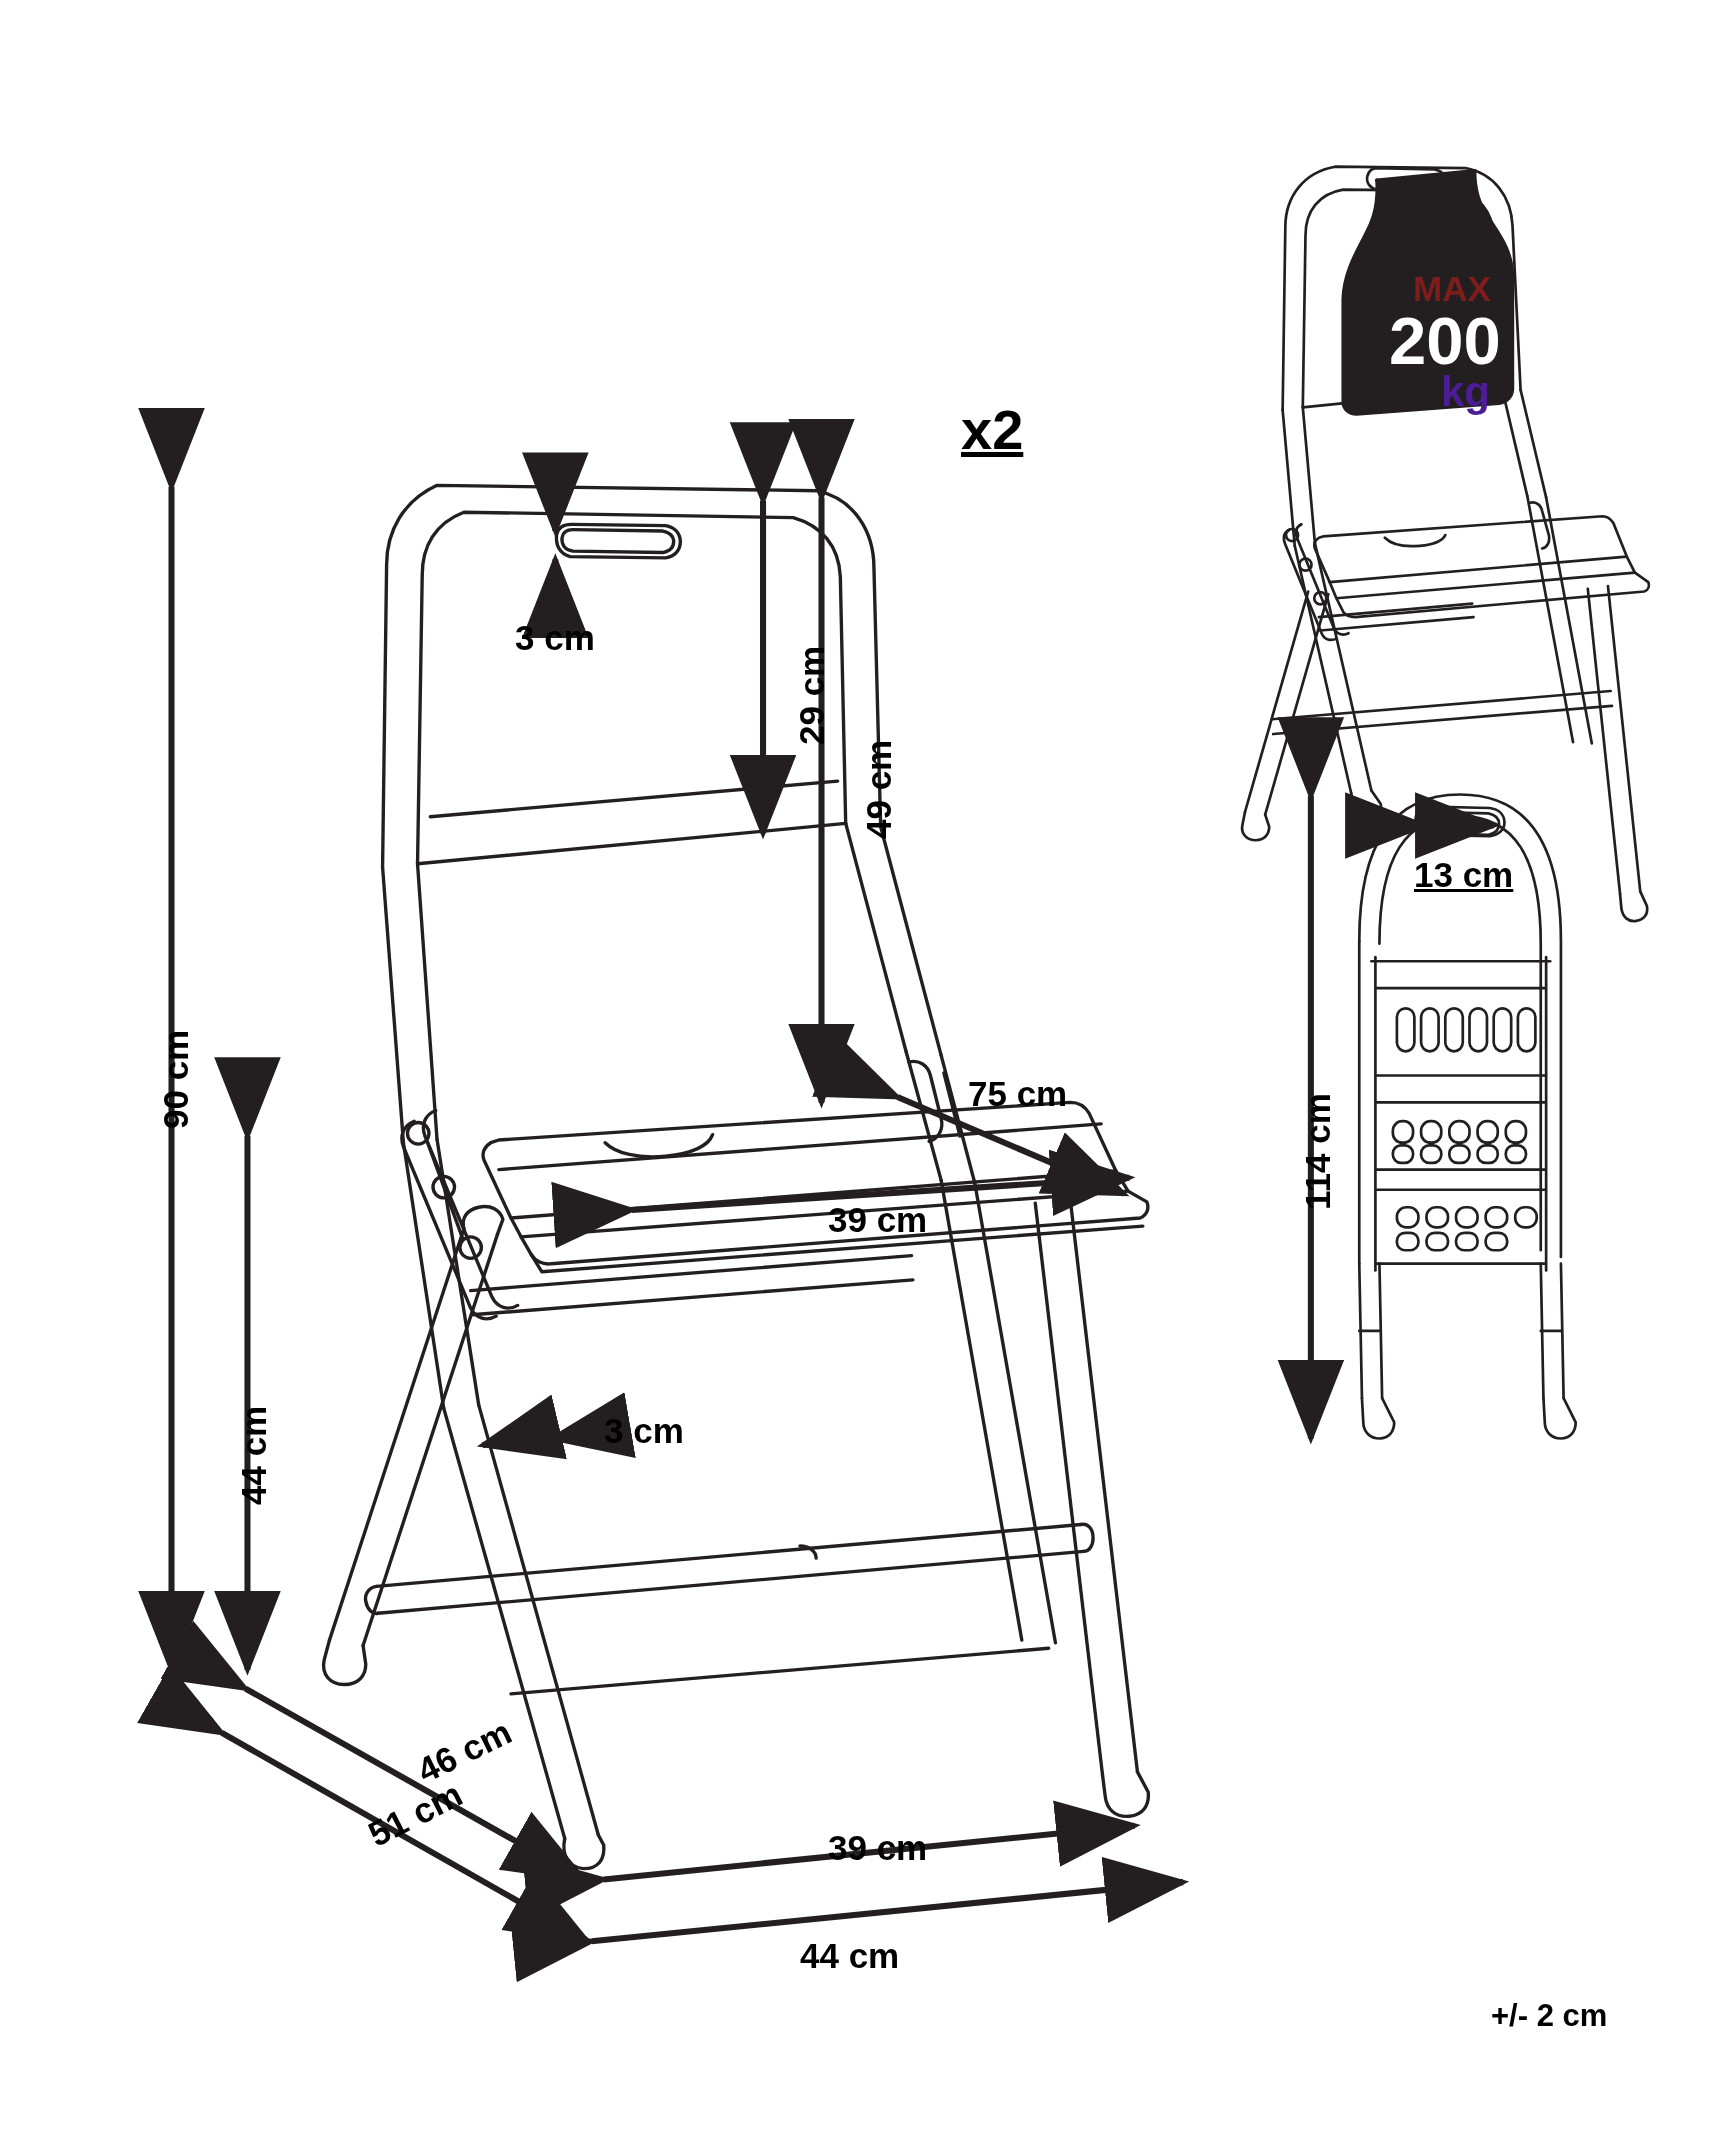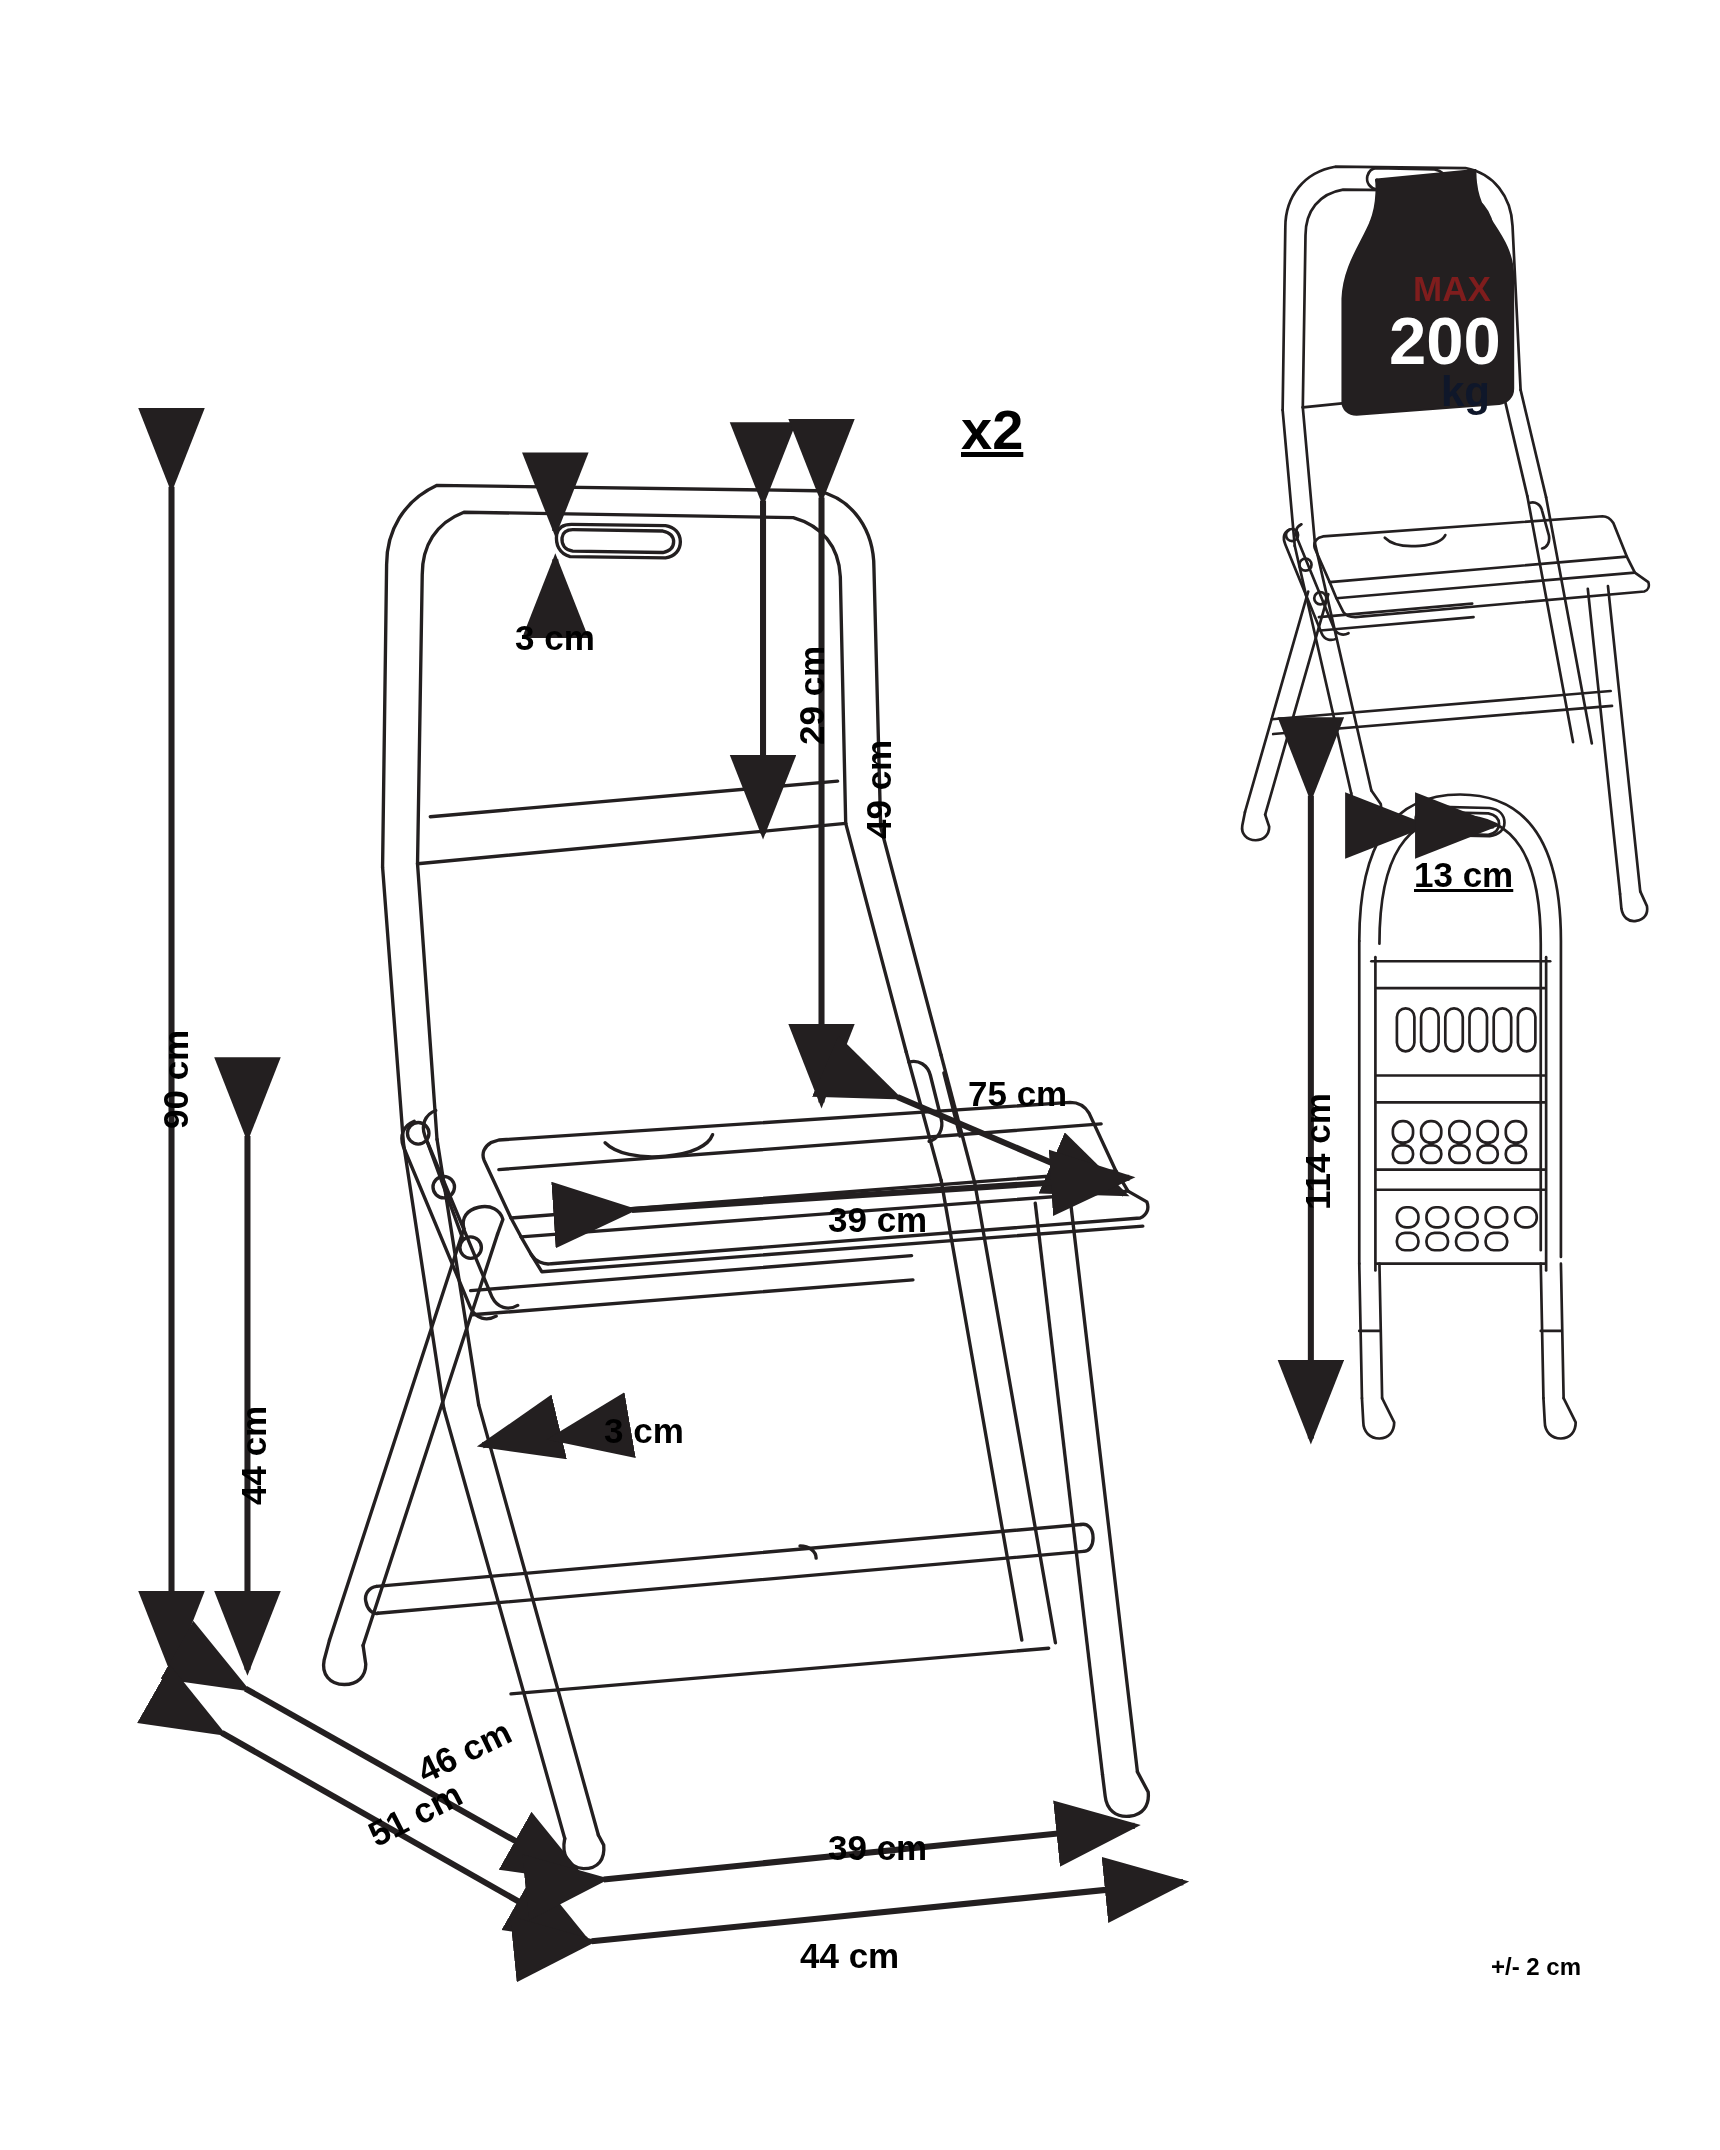--- a/index.html
+++ b/index.html
@@ -298,22 +298,22 @@
   <div class="lbl" style="left:411px; top:1755px; font-size:35px; transform:rotate(-26deg); transform-origin:0 0;">46 cm</div>
 
   <div class="lbl" style="left:362px; top:1819px; font-size:35px; transform:rotate(-27deg); transform-origin:0 0;">51 cm</div>
 
   <div class="lbl" style="left:828px; top:1828px; font-size:35px;">39 cm</div>
 
   <div class="lbl" style="left:800px; top:1936px; font-size:35px;">44 cm</div>
 
   <div class="lbl" style="left:1413px; top:269px; font-size:35px; color:#7f1d1d;">MAX</div>
   <div class="lbl" style="left:1389px; top:302px; font-size:67px; color:#ffffff;">200</div>
-  <div class="lbl" style="left:1441px; top:368px; font-size:42px; color:#0f172a;">kg</div>
+  <div class="lbl" style="left:1441px; top:368px; font-size:42px; color:#4c1d95;">kg</div>
 
   <div class="lbl" style="left:1414px; top:855px; font-size:35px;text-decoration:underline;">13 cm</div>
 
   <div class="lbl rot90" style="left:1298px; top:1210px; font-size:35px;">114 cm</div>
 
-  <div class="lbl" style="left:1491px; top:1953px; font-size:24px;">+/- 2 cm</div>
+  <div class="lbl" style="left:1491px; top:1998px; font-size:31px;">+/- 2 cm</div>
 
 </div>
 
 
 </body></html>

